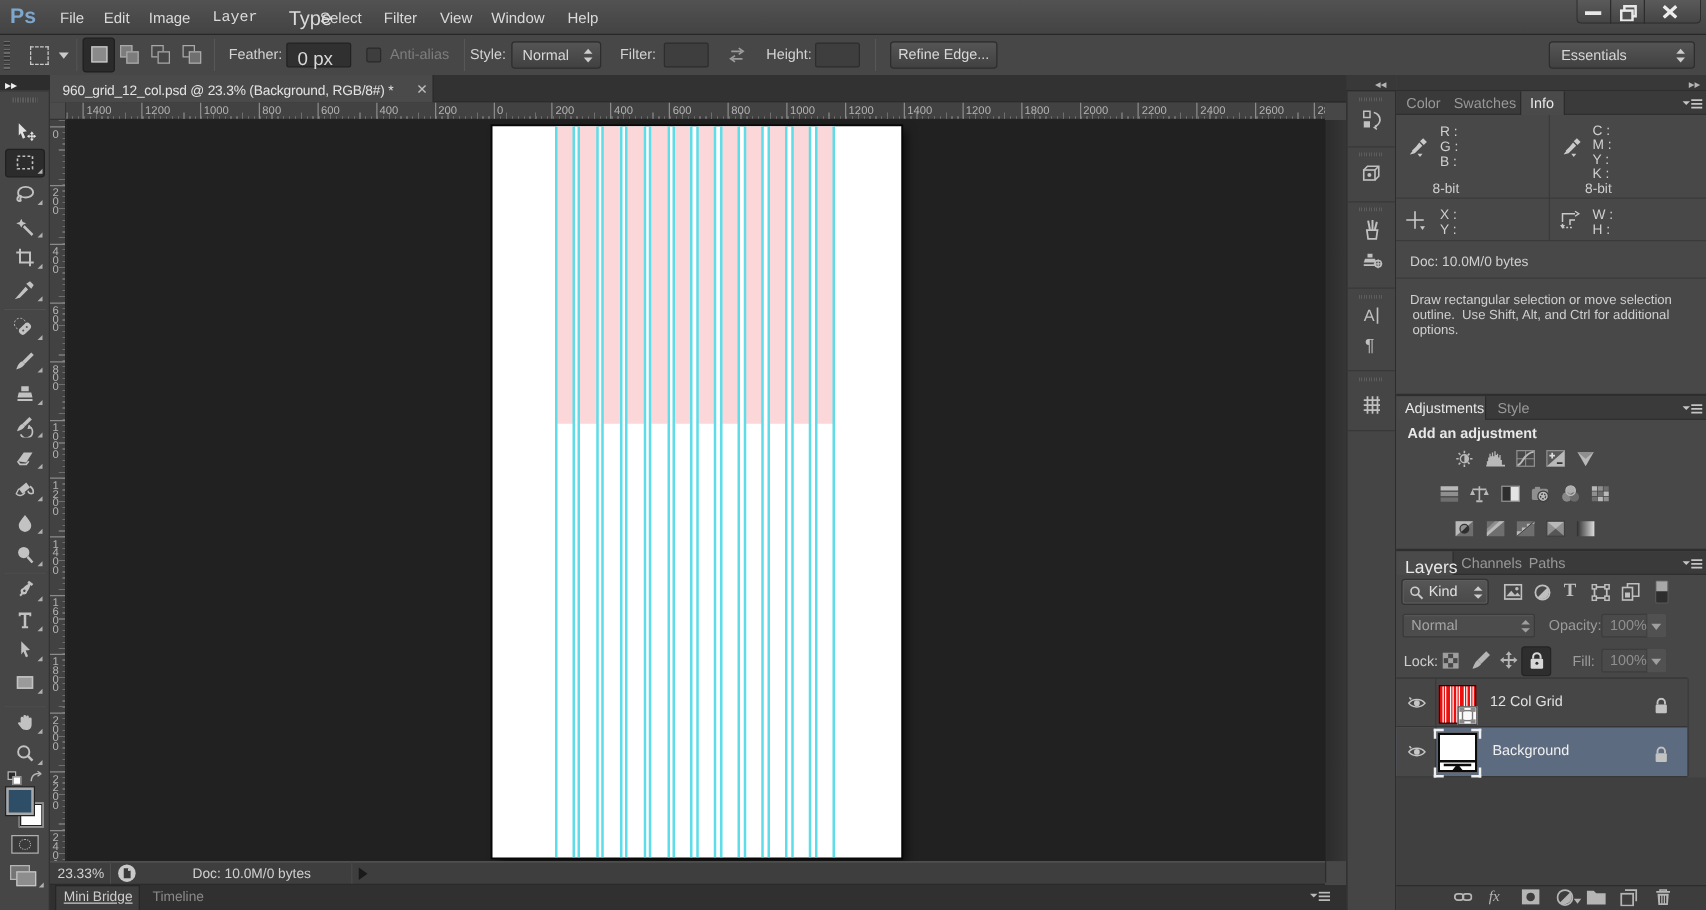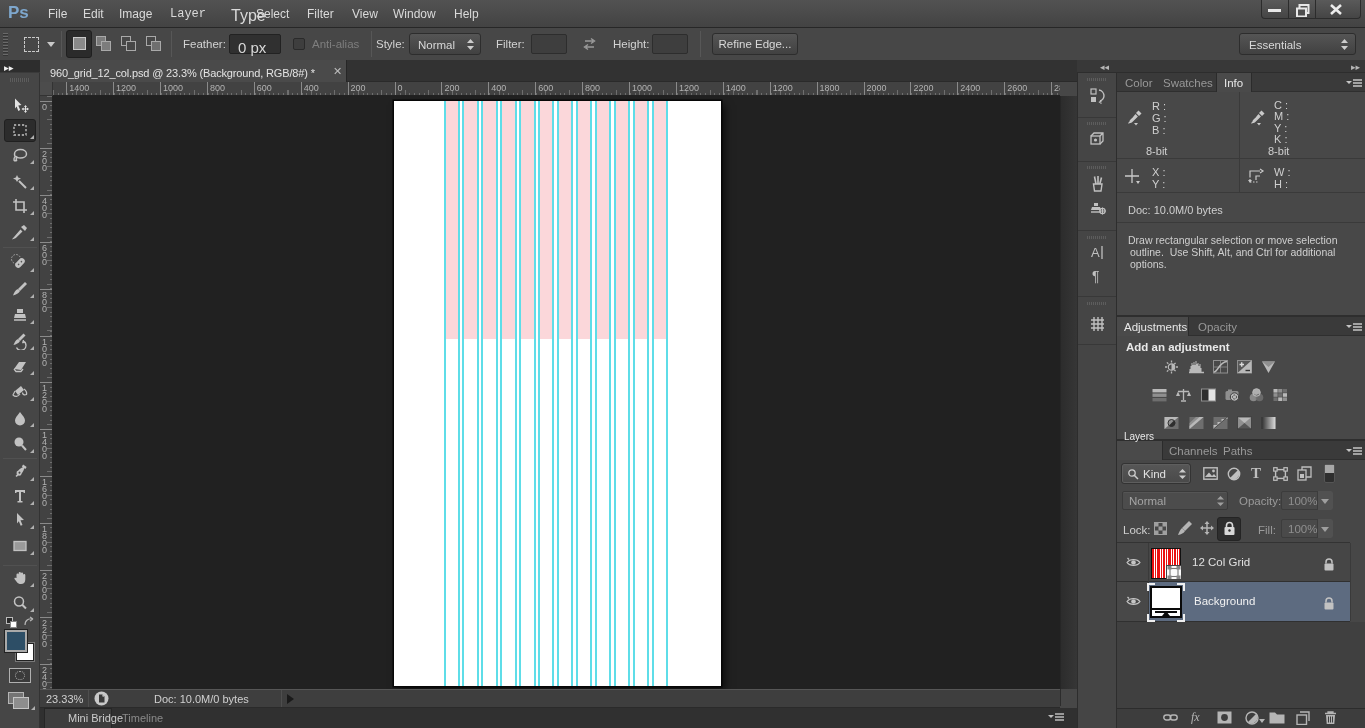--- a/index.html
+++ b/index.html
@@ -334,21 +334,21 @@
 <svg class="ab" style="left:94px;top:691px;" width="15" height="15" viewBox="0 0 15 15">
       <circle cx="7.5" cy="7.5" r="7" fill="#c9c9c9"></circle>
       <path d="M5 3.5 h3.5 l2 2 V11.5 H5 Z" fill="#3a3a3a"></path>
       <path d="M8.5 3.5 l2 2 h-2 Z" fill="#eee"></path>
     </svg>
 <div class="tx" style="left:154px;top:693px;font-size:11px;color:#d0d0d0;">Doc: 10.0M/0 bytes</div>
 <div style="position:absolute;left:281px;top:690px;width:1px;height:17px;background:#2f2f2f;border-right:1px solid #4e4e4e;"></div>
 <div style="position:absolute;left:287px;top:694px;width:0px;height:0px;border-top:5px solid transparent;border-bottom:5px solid transparent;border-left:7px solid #1a1a1a;"></div>
 <div style="position:absolute;left:40px;top:708px;width:1037px;height:20px;background:#303030;"></div>
 <div style="position:absolute;left:44px;top:708px;width:68px;height:20px;background:#3d3d3d;border:1px solid #262626;border-bottom:none;"></div>
-<div class="tx" style="left:68px;top:712px;font-size:11px;color:#cccccc;">Mini Bridge</div>
+<div class="tx" style="left:51px;top:712px;font-size:11px;color:#cccccc;text-decoration:underline;">Mini Bridge</div>
 <div class="tx" style="left:122px;top:712px;font-size:11px;color:#8a8a8a;">Timeline</div>
 <svg class="ab" style="left:1048px;top:713px;" width="16" height="9" viewBox="0 0 16 9">
       <path d="M0 2 l3 3 3-3 Z" fill="#bbb"></path>
       <path d="M7 1 h9 M7 4 h9 M7 7 h9" stroke="#bbb" stroke-width="1.4"></path>
     </svg>
 <div style="position:absolute;left:1077px;top:60px;width:40px;height:668px;background:#454545;border-left:1px solid #2d2d2d;border-right:1px solid #2d2d2d;"></div>
 <div style="position:absolute;left:1077px;top:60px;width:40px;height:13px;background:#383838;border-bottom:1px solid #2d2d2d;"></div>
 <div class="tx" style="left:1100px;top:62px;font-size:9px;color:#b5b5b5;">◂◂</div>
 <div style="position:absolute;left:1087px;top:78px;width:20px;height:3px;background:repeating-linear-gradient(90deg,#5d5d5d 0,#5d5d5d 1px,#454545 1px,#454545 2px);"></div>
 <div style="position:absolute;left:1087px;top:122px;width:20px;height:3px;background:repeating-linear-gradient(90deg,#5d5d5d 0,#5d5d5d 1px,#454545 1px,#454545 2px);"></div>
@@ -441,21 +441,21 @@
 <div style="position:absolute;left:1117px;top:192px;width:248px;height:1px;background:#3a3a3a;"></div>
 <div class="tx" style="left:1128px;top:204px;font-size:11px;color:#cfcfcf;">Doc: 10.0M/0 bytes</div>
 <div style="position:absolute;left:1117px;top:222px;width:248px;height:1px;background:#3a3a3a;"></div>
 <div class="tx" style="left:1128px;top:234px;font-size:10.5px;color:#cfcfcf;">Draw rectangular selection or move selection</div>
 <div class="tx" style="left:1130px;top:246px;font-size:10.5px;color:#cfcfcf;">outline.&nbsp; Use Shift, Alt, and Ctrl for additional</div>
 <div class="tx" style="left:1130px;top:258px;font-size:10.5px;color:#cfcfcf;">options.</div>
 <div style="position:absolute;left:1117px;top:315px;width:248px;height:2px;background:#2e2e2e;"></div>
 <div style="position:absolute;left:1117px;top:317px;width:248px;height:19px;background:#3a3a3a;border-bottom:1px solid #2f2f2f;"></div>
 <div style="position:absolute;left:1117px;top:317px;width:72px;height:19px;background:#4a4a4a;border-right:1px solid #2b2b2b;"></div>
 <div class="tx" style="left:1124px;top:321px;font-size:11.5px;color:#e8e8e8;">Adjustments</div>
-<div class="tx" style="left:1198px;top:321px;font-size:11.5px;color:#989898;">Opacity</div>
+<div class="tx" style="left:1198px;top:321px;font-size:11.5px;color:#989898;">Style</div>
 <svg class="ab" style="left:1346px;top:323px;" width="16" height="9" viewBox="0 0 16 9">
       <path d="M0 2 l3 3 3-3 Z" fill="#c5c5c5"></path>
       <path d="M7 1 h9 M7 4 h9 M7 7 h9" stroke="#c5c5c5" stroke-width="1.4"></path>
     </svg>
 <div style="position:absolute;left:1117px;top:336px;width:248px;height:104px;background:#484848;"></div>
 <div class="tx" style="left:1126px;top:341px;font-size:11.5px;font-weight:bold;color:#e8e8e8;">Add an adjustment</div>
 <svg class="ab" style="left:1163px;top:359px;" width="17" height="16" viewBox="0 0 17 16">
       <circle cx="8.5" cy="8" r="3.2" fill="none" stroke="#b9b9b9" stroke-width="1.2"></circle>
       <path d="M8.5 8 m0 -3.2 a3.2 3.2 0 0 1 0 6.4 Z" fill="#b9b9b9"></path>
       <g stroke="#b9b9b9" stroke-width="1.3">
@@ -555,21 +555,21 @@
         <linearGradient id="g1" x1="0" y1="0" x2="1" y2="0">
           <stop offset="0" stop-color="#2e2e2e"></stop>
           <stop offset="1" stop-color="#dcdcdc"></stop>
         </linearGradient>
       </defs>
       <rect x="1.5" y="2" width="14" height="12" fill="url(#g1)"></rect>
     </svg>
 <div style="position:absolute;left:1117px;top:439px;width:248px;height:2px;background:#2e2e2e;"></div>
 <div style="position:absolute;left:1117px;top:441px;width:248px;height:19px;background:#3a3a3a;border-bottom:1px solid #2f2f2f;"></div>
 <div style="position:absolute;left:1117px;top:441px;width:46px;height:19px;background:#4a4a4a;border-right:1px solid #2b2b2b;"></div>
-<div class="tx" style="left:1124px;top:431px;font-size:10px;color:#e8e8e8;text-align:center;">Layers</div>
+<div class="tx" style="left:1124px;top:445px;font-size:14px;color:#e8e8e8;text-align:center;">Layers</div>
 <div class="tx" style="left:1169px;top:445px;font-size:11.5px;color:#989898;">Channels</div>
 <div class="tx" style="left:1223px;top:445px;font-size:11.5px;color:#989898;">Paths</div>
 <svg class="ab" style="left:1346px;top:447px;" width="16" height="9" viewBox="0 0 16 9">
       <path d="M0 2 l3 3 3-3 Z" fill="#c5c5c5"></path>
       <path d="M7 1 h9 M7 4 h9 M7 7 h9" stroke="#c5c5c5" stroke-width="1.4"></path>
     </svg>
 <div style="position:absolute;left:1117px;top:460px;width:248px;height:248px;background:#474747;"></div>
 <div style="position:absolute;left:1122px;top:464px;width:68px;height:19px;background:linear-gradient(#565656,#4a4a4a);border:1px solid #5e5e5e;outline:1px solid #333;border-radius:2px;"></div>
 <svg class="ab" style="left:1127px;top:468px;" width="12" height="12" viewBox="0 0 12 12">
       <circle cx="5" cy="5" r="3.2" fill="none" stroke="#ccc" stroke-width="1.3"></circle>

